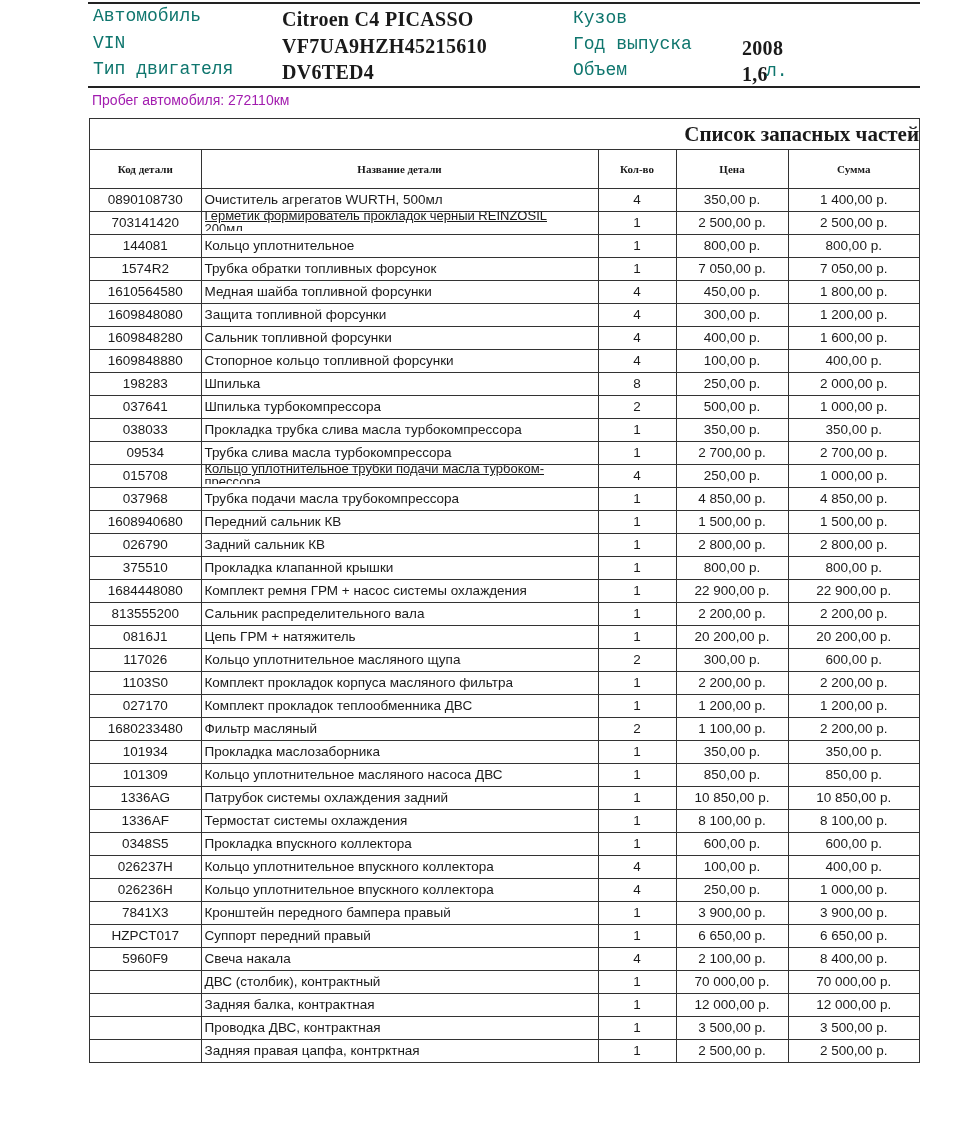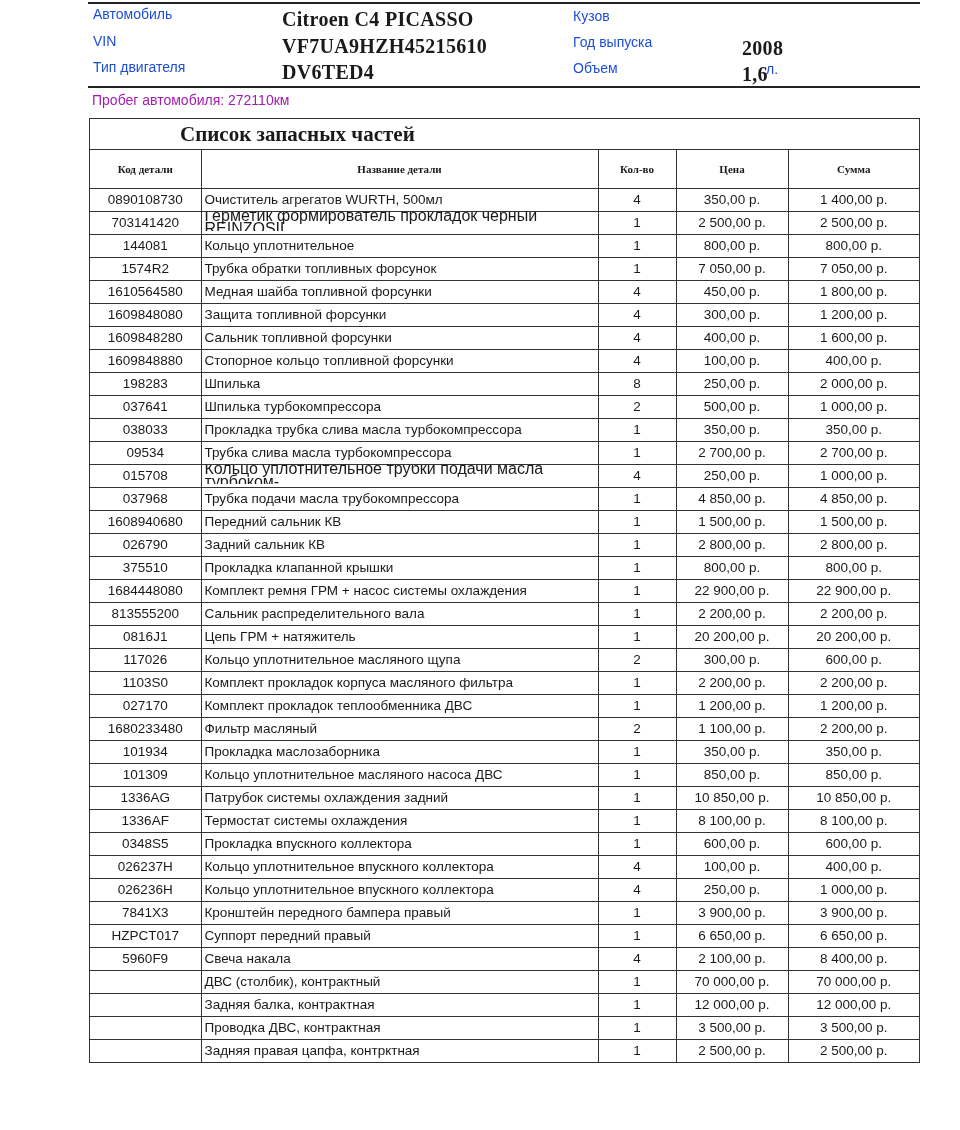--- a/index.html
+++ b/index.html
@@ -1,47 +1,47 @@
 <!DOCTYPE html>
 <html><head>
 <meta charset="utf-8">
 <style>
   html, body { margin: 0; padding: 0; background: #ffffff; }
   body {
     width: 960px; height: 1130px; position: relative; overflow: hidden;
     font-family: "Liberation Sans", sans-serif; color: #1a1a1a;
   }
   .top-rule { position: absolute; left: 88px; width: 832px; height: 2px; background: #222; }
-  .info-lbl { position: absolute; font-family: Liberation Sans, sans-serif; font-size: 14px; color: #1d4ed8; }
+  .info-lbl { position: absolute; font-family: Liberation Mono, monospace; font-size: 18px; color: #0f766e; }
   .info-val { position: absolute; font-family: "Liberation Serif", serif; font-weight: bold; font-size: 20px; color: #1a1a1a; letter-spacing: 0.3px; margin-left: 36px; }
   .mileage { position: absolute; left: 92px; top: 92px; font-size: 14px; color: #a21caf; }
 
   .sheet {
     position: absolute; left: 89px; top: 118px; width: 829px;
     border: 1px solid #333; border-bottom: none;
   }
   .title-row {
-    height: 30px; border-bottom: 1px solid #333; text-align: left;
+    height: 30px; border-bottom: 1px solid #333; text-align: right;
     font-family: "Liberation Serif", serif; font-weight: bold; font-size: 21px; line-height: 30px;
     padding-left: 90px;
   }
   table { border-collapse: collapse; width: 100%; table-layout: fixed; }
   th, td { border: 1px solid #333; padding: 0; overflow: hidden; white-space: nowrap; }
   tr > *:first-child { border-left: none; }
   tr > *:last-child { border-right: none; }
   thead tr:first-child th { border-top: none; }
   th {
     height: 38px; font-family: "Liberation Serif", serif; font-weight: bold;
     font-size: 11px; text-align: center;
   }
   td { height: 22px; font-size: 13.5px; line-height: 22px; }
   td.code { text-align: center; }
   td.name { text-align: left; padding-left: 3px; }
   td.qty, td.price, td.sum { text-align: center; }
-  td.name.wrap { white-space: normal; line-height: 11px; font-size: 16px; vertical-align: top; padding-top: 0; }
+  td.name.wrap { white-space: normal; line-height: 11px; font-size: 13px; vertical-align: top; padding-top: 0; text-decoration: underline; }
   .wrapbox { height: 22px; overflow: hidden; display: block; margin-top: -3px; }
   .wrapbox span { display: block; line-height: 13px; }
 </style>
 </head>
 <body>
 
 <div class="top-rule" style="top:2px;"></div>
 
 <span class="info-lbl" style="left:93px; top:6px;">Автомобиль</span>
 <span class="info-val" style="left:246px; top:8px;">Citroen C4 PICASSO</span>

